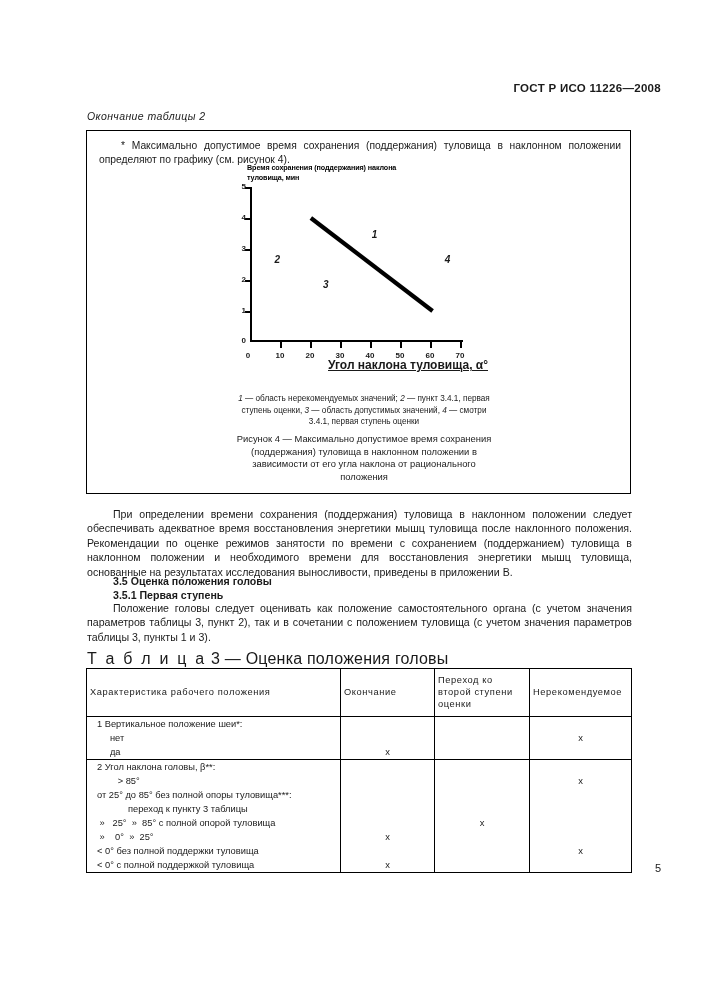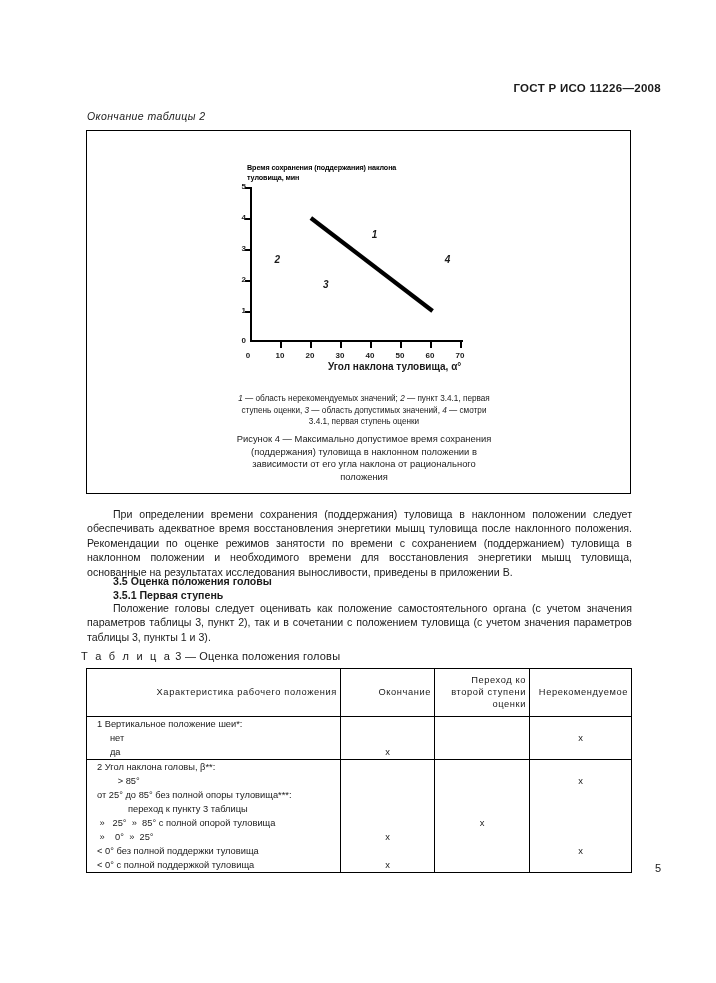--- a/index.html
+++ b/index.html
@@ -136,23 +136,24 @@
     font-size: 8px;
     font-weight: bold;
     line-height: 8px;
     text-align: center;
     width: 16px;
   }
   .x-axis-title {
     position: absolute;
     left: 78px;
     bottom: -30px;
-    font-size: 10px;
+    font-size: 12px;
     font-weight: bold;
     white-space: nowrap;
+    text-decoration: underline;
   }
   .region-label {
     position: absolute;
     font-size: 10px;
     font-weight: bold;
     font-style: italic;
   }
   .data-line {
     position: absolute;
     left: 0;
@@ -202,23 +203,23 @@
     position: absolute;
     left: 113px;
     font-size: 10.6px;
     font-weight: bold;
   }
   #head-35 { top: 575px; }
   #head-351 { top: 589px; }
 
   .table-caption {
     position: absolute;
-    left: 81px;
+    left: 87px;
     top: 650px;
-    font-size: 11px;
+    font-size: 16px;
     letter-spacing: 0.2px;
   }
   .table-caption .spaced { letter-spacing: 2.2px; }
 
   
   .data-table {
     position: absolute;
     left: 86px;
     top: 668px;
     width: 545px;
@@ -226,21 +227,21 @@
     table-layout: fixed;
     font-size: 9.3px;
   }
   .data-table th,
   .data-table td {
     border: 1px solid #000;
     padding: 0;
     vertical-align: top;
   }
   .data-table thead th {
-    text-align: right;
+    text-align: left;
     font-weight: normal;
     letter-spacing: 0.6px;
     line-height: 12px;
     padding: 5px 3px 6px;
     vertical-align: middle;
     height: 32px;
     box-sizing: border-box;
   }
   .data-table .col-char { width: 254px; }
   .data-table .col-a { width: 94px; }
@@ -280,20 +281,21 @@
 <body>
 
 <div class="page">
 
   <div class="doc-header">ГОСТ Р ИСО 11226—2008</div>
 
   <div class="table-cont-caption">Окончание таблицы 2</div>
 
   <div class="figure-box">
 
+    <div class="footnote">* Максимально допустимое время сохранения (поддержания) туловища в наклонном положении определяют по графику (см. рисунок 4).</div>
 
     <div class="chart-wrap">
 
       <div class="y-axis-title">Время сохранения (поддержания) наклона туловища, мин</div>
 
       <div class="plot">
         <div class="axis-y-line"></div>
         <div class="axis-x-line"></div>
 
         <div class="tick-y" style="top:0px;"></div>

